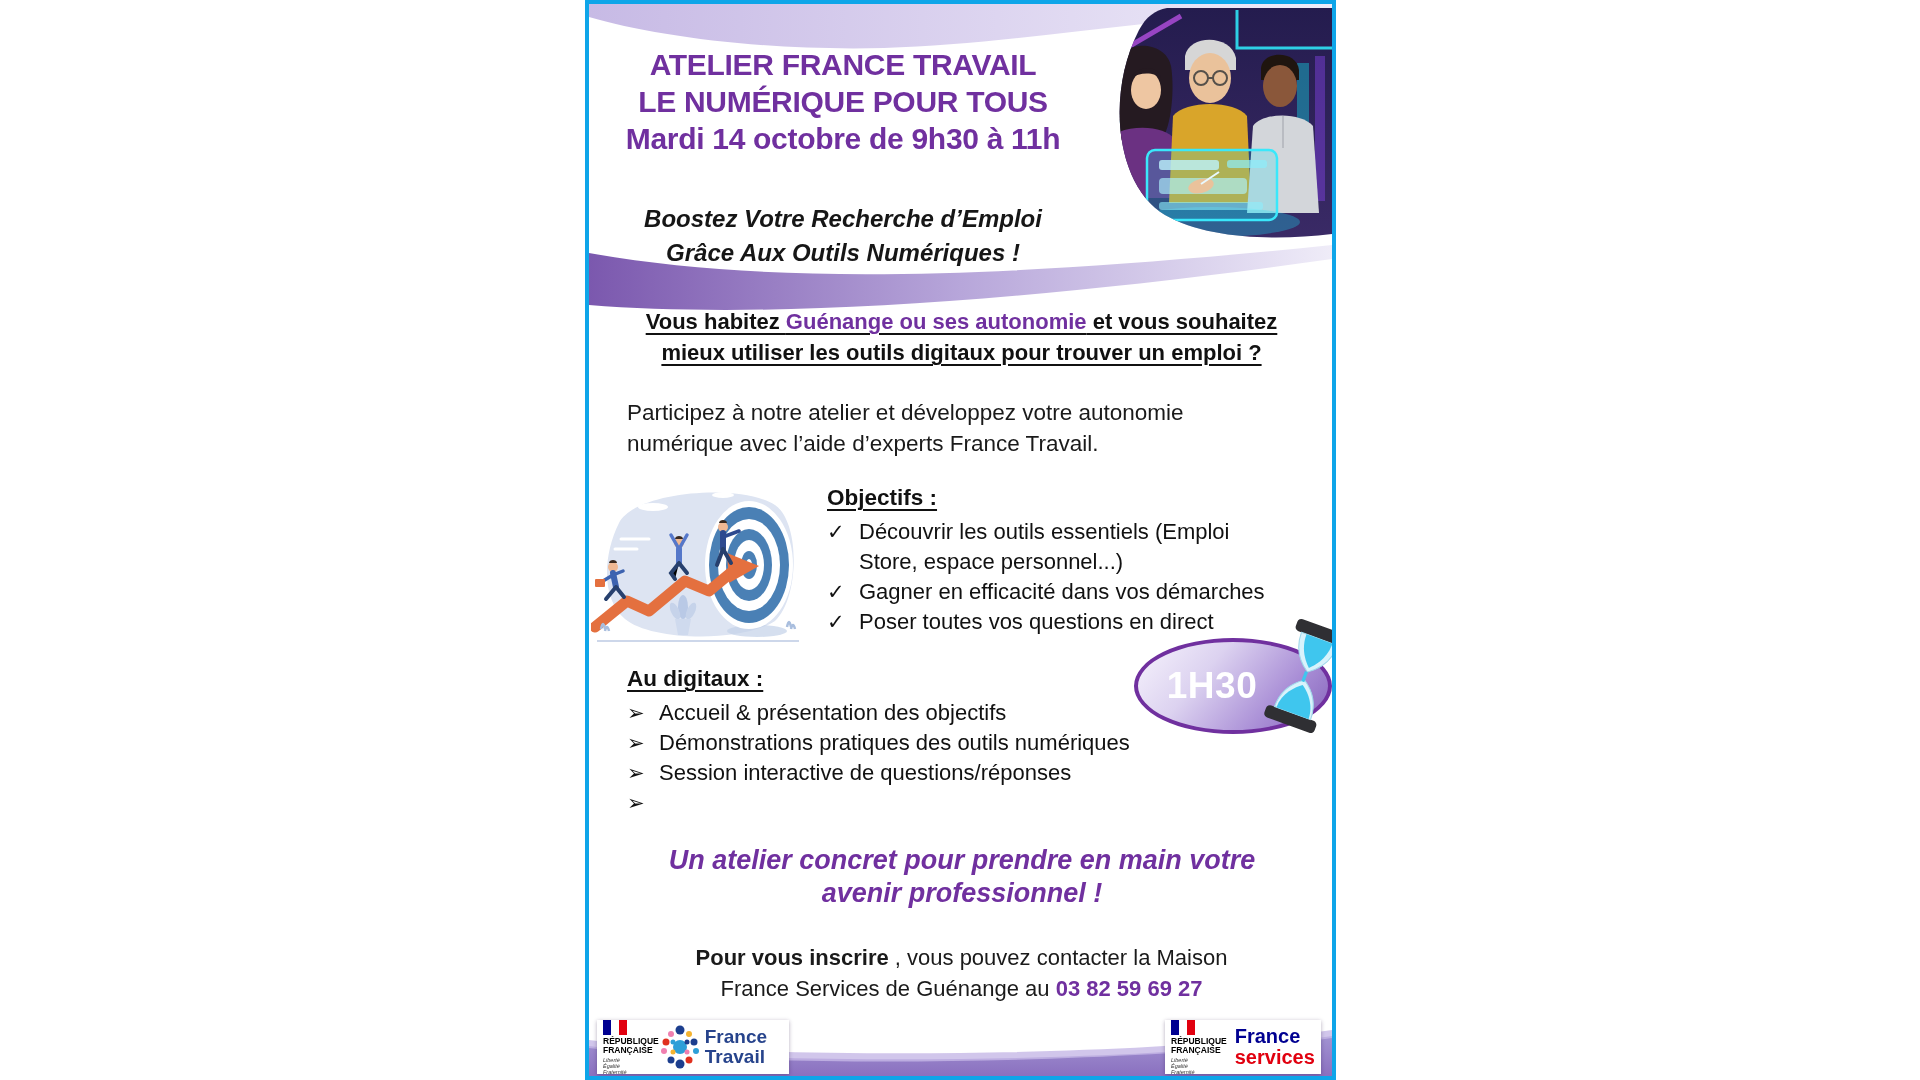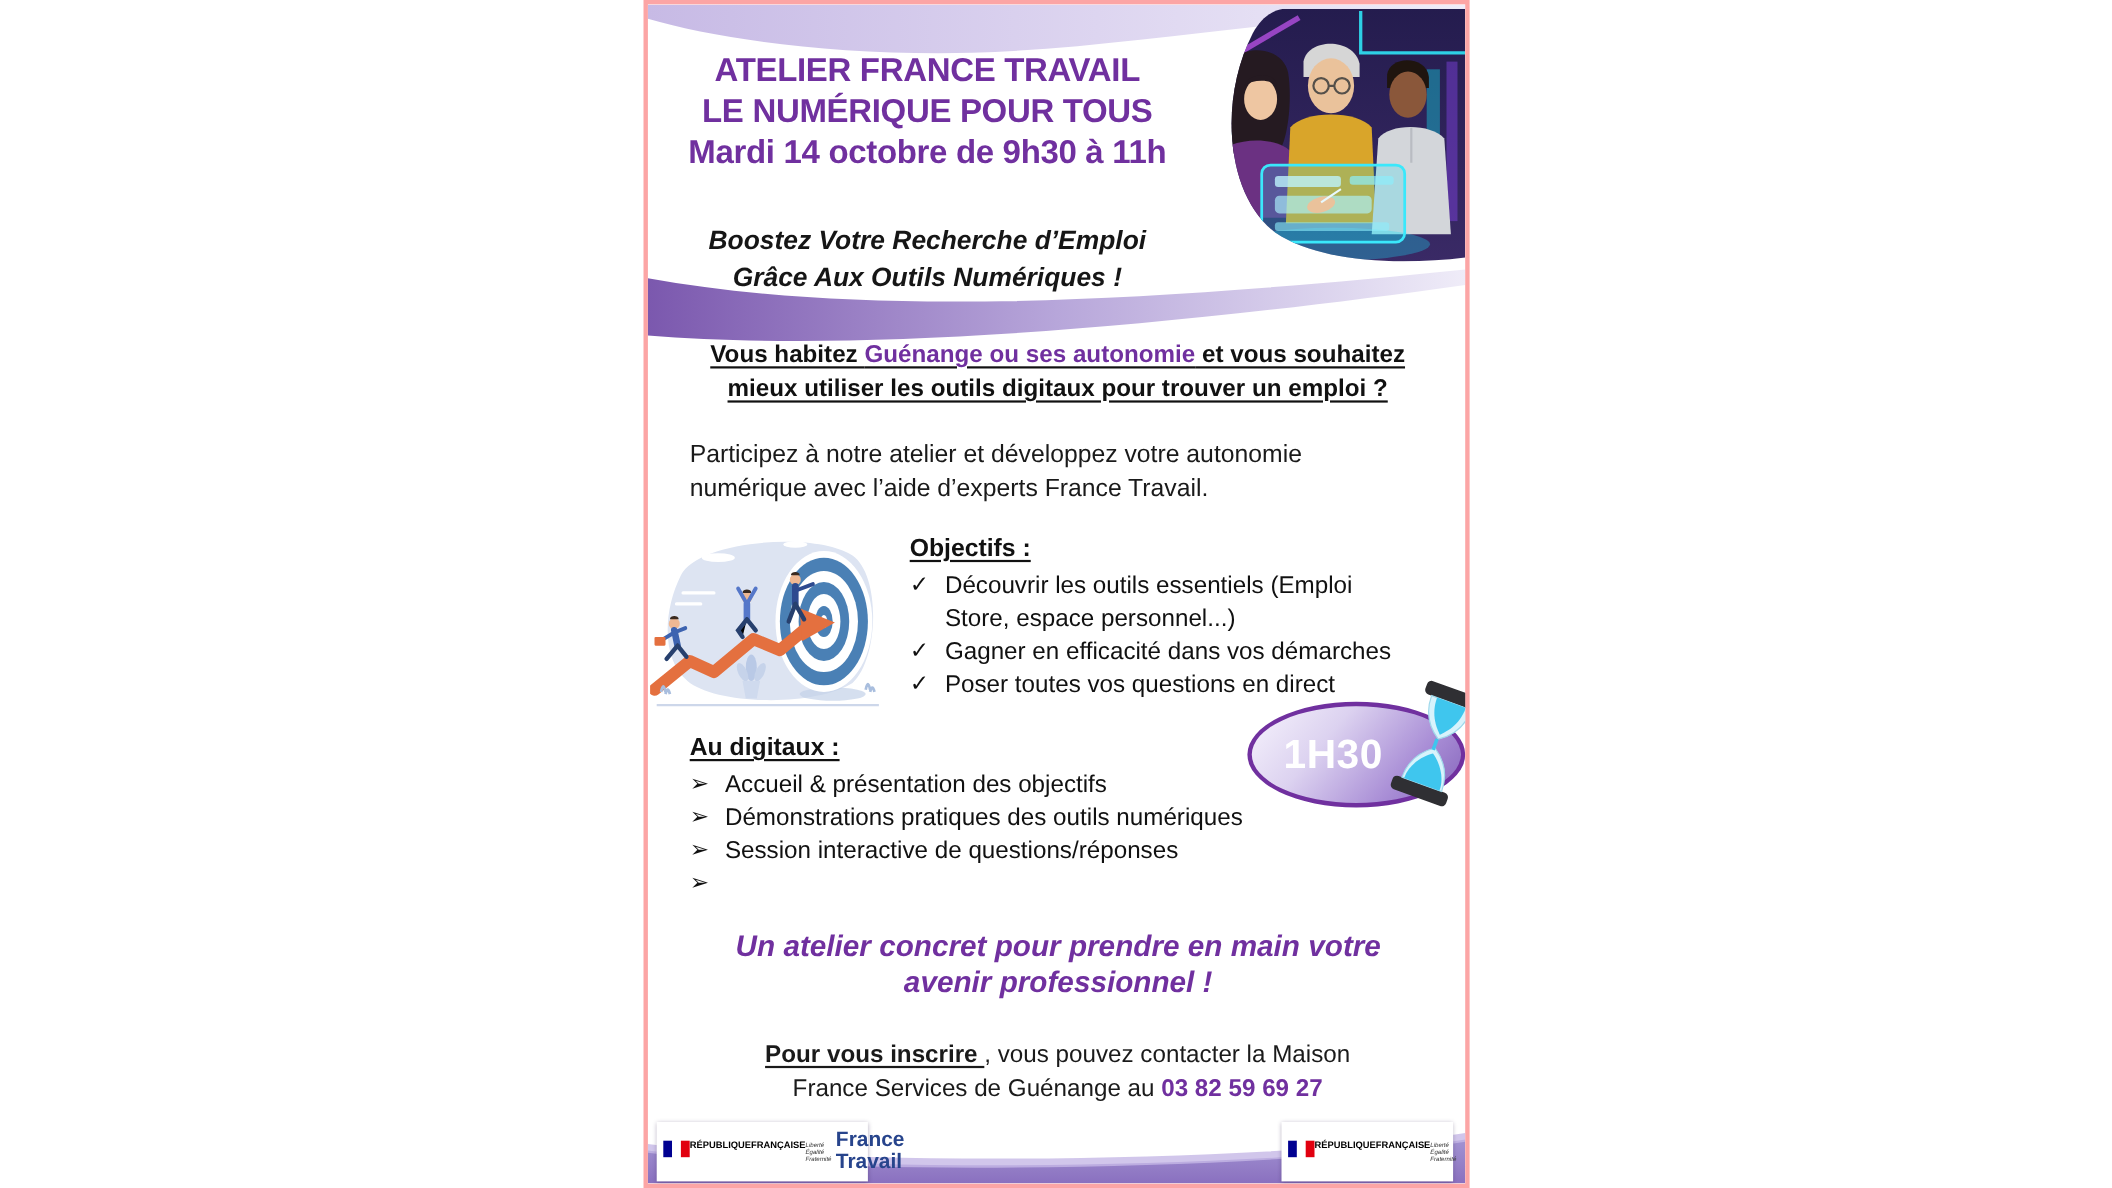--- a/index.html
+++ b/index.html
@@ -1,19 +1,19 @@
 <!DOCTYPE html>
 <html><head>
 <meta charset="utf-8">
 <style>
   html,body{margin:0;padding:0;background:#ffffff;width:1920px;height:1080px;overflow:hidden;
             font-family:"Liberation Sans",sans-serif;}
   .screen{position:relative;width:1920px;height:1080px;background:#ffffff;}
   .flyer{position:absolute;left:585px;top:0;width:751px;height:1080px;background:#ffffff;
-         border:4px solid #fca5a5;box-sizing:border-box;overflow:hidden;}
+         border:4px solid #0ea5e9;box-sizing:border-box;overflow:hidden;}
   .abs{position:absolute;}
   
   .title{left:10px;top:42px;width:488px;text-align:center;color:#70309f;font-weight:bold;
          font-size:30px;line-height:37px;letter-spacing:-0.3px;}
   
   .subtitle{left:10px;top:198px;width:488px;text-align:center;color:#161616;font-weight:bold;
             font-style:italic;font-size:24px;line-height:34px;}
   
   .question{left:45px;top:302px;width:655px;text-align:center;font-size:22px;font-weight:bold;
             line-height:31px;color:#111;text-decoration:underline;text-underline-offset:4px;
@@ -36,28 +36,28 @@
     box-sizing:border-box;}
   .badge-label{position:absolute;left:8px;top:0;width:140px;height:96px;display:flex;
     align-items:center;justify-content:center;color:#ffffff;font-weight:bold;font-size:37px;
     letter-spacing:0.5px;}
   .hourglass{position:absolute;right:-6px;top:-16px;width:64px;height:108px;transform:rotate(20deg);}
   
   .cta{left:62px;top:840px;width:622px;text-align:center;color:#70309f;font-weight:bold;
        font-style:italic;font-size:27px;line-height:33px;}
   
   .register{left:70px;top:938px;width:605px;text-align:center;font-size:22px;line-height:31px;color:#1a1a1a;}
-  .register .lead{font-weight:bold;text-decoration:underline;text-underline-offset:4px;
+  .register .lead{font-weight:bold;text-underline-offset:4px;
                   text-decoration-thickness:2px;}
   .register .phone{font-weight:bold;color:#70309f;}
   
   .logo-card{background:#ffffff;display:flex;align-items:center;box-shadow:0 1px 4px rgba(40,20,70,.35);}
   .logo-ft{left:8px;top:1016px;width:192px;height:54px;}
   .logo-fs{left:576px;top:1016px;width:156px;height:54px;}
-  .marianne{display:flex;flex-direction:row;margin-left:6px;line-height:1;}
+  .marianne{display:flex;flex-direction:column;margin-left:6px;line-height:1;}
   .flag{display:flex;width:24px;height:15px;margin-bottom:2px;}
   .flag span{flex:1;}
   .rep{font-size:8.5px;font-weight:bold;color:#000;line-height:9px;letter-spacing:0px;}
   .motto{font-size:5.5px;font-style:italic;color:#333;line-height:6px;margin-top:2px;}
   .ft-name{font-size:19px;font-weight:bold;color:#27448c;line-height:20px;margin-left:4px;}
   .fs-name{margin-left:8px;line-height:21px;font-weight:bold;font-size:20px;}
   .fs-name .l1{color:#000091;}
   .fs-name .l2{color:#e1000f;}
 </style>
 </head>

